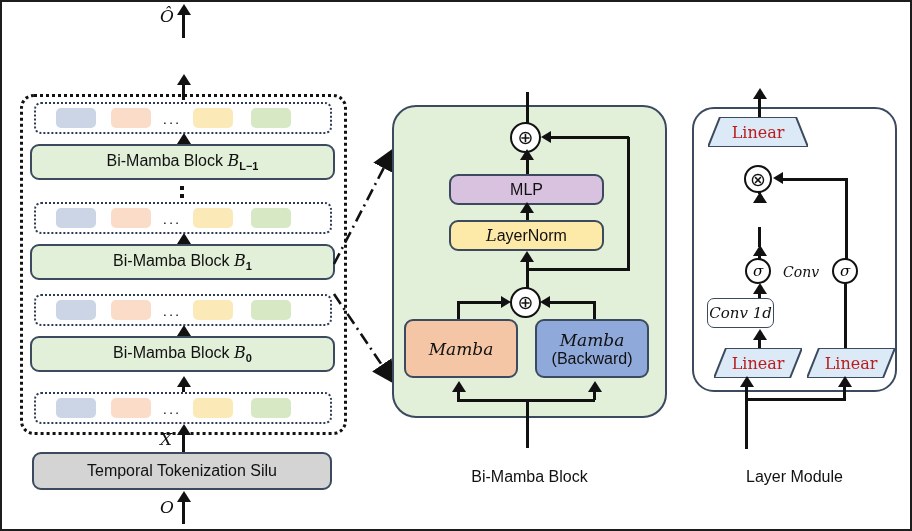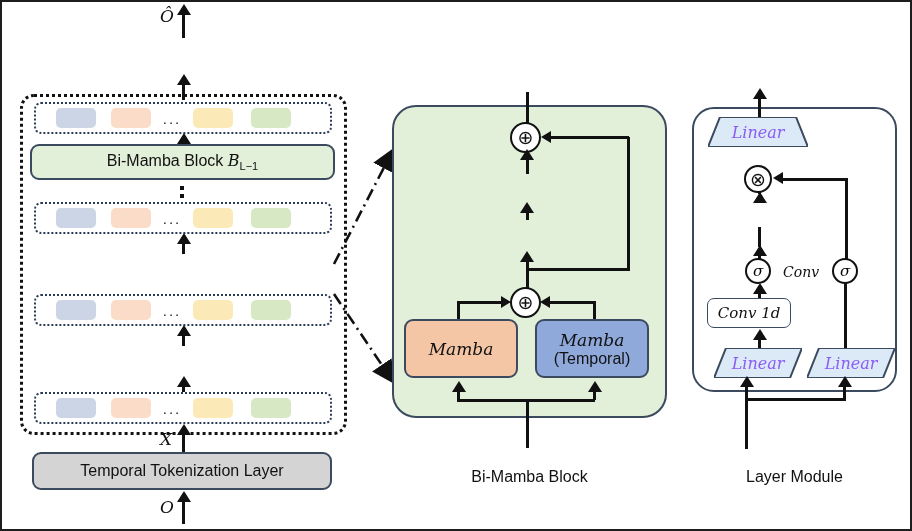--- a/index.html
+++ b/index.html
@@ -41,36 +41,36 @@
   .arrow-left{width:0;height:0;border-top:6.5px solid transparent;
               border-bottom:6.5px solid transparent;border-right:10px solid #111;}
   .arrow-right{width:0;height:0;border-top:6.5px solid transparent;
                border-bottom:6.5px solid transparent;border-left:10px solid #111;}
 
   .vdots{display:flex;flex-direction:column;align-items:center;justify-content:space-between;}
   .vdots i{display:block;width:4px;height:4px;background:#111;}
 
   
   .mlabel{font-family:"DejaVu Serif",serif;font-style:italic;font-size:17px;color:#111;}
-  .sub{font-size:11px;vertical-align:sub;font-style:normal;}
+  .sub{font-size:11px;vertical-align:sub;font-style:normal;font-weight:bold;}
   .serif-it{font-family:"DejaVu Serif",serif;font-style:italic;}
 
   
   .opcirc{border:2.6px solid #111;border-radius:50%;background:#fff;
           display:flex;align-items:center;justify-content:center;
           font-size:19px;color:#111;line-height:1;}
   .sigcirc{border:2px solid #111;border-radius:50%;background:#fff;
            display:flex;align-items:center;justify-content:center;
            font-family:"DejaVu Serif",serif;font-style:italic;font-size:15px;}
 
   
   .trap{position:absolute;display:flex;align-items:center;justify-content:center;}
   .trap svg{position:absolute;left:0;top:0;}
   .trap span{position:relative;z-index:2;font-family:"DejaVu Serif",serif;
-             font-style:italic;font-size:16px;color:#8b5cf6;}
+             font-size:16px;color:#b91c1c;}
 
   .caption{font-size:16px;color:#111;text-align:center;}
   .dashdot{position:absolute;left:0;top:0;}
 </style>
 </head>
 <body>
 
 <div id="canvas">
 
   <div class="abs mlabel" style="left:158px;top:4px;">Ô</div>
@@ -111,50 +111,62 @@
     <div class="chip" style="width:40px;background:#ccd5e6;margin-left:12px;"></div>
     <div class="chip" style="width:40px;background:#fadcc8;margin-left:15px;"></div>
     <div class="chip-dots" style="width:42px;">...</div>
     <div class="chip" style="width:40px;background:#fce9b8;"></div>
     <div class="chip" style="width:40px;background:#d6e8c4;margin-left:18px;"></div>
   </div>
 
   <div class="abs vline" style="left:180px;top:238px;height:14px;"></div>
   <div class="abs arrow-up" style="left:174.5px;top:231px;"></div>
 
+  <div class="abs rbox b-green" style="left:28px;top:242px;width:305px;height:36px;">
+    <span>
+      <span>Bi-Mamba Block</span>
+      <i class="serif-it">B</i><span class="sub">1</span>
+    </span>
+  </div>
 
   <div class="abs strip" style="left:32px;top:292px;width:298px;height:32px;padding:0 8px;">
     <div class="chip" style="width:40px;background:#ccd5e6;margin-left:12px;"></div>
     <div class="chip" style="width:40px;background:#fadcc8;margin-left:15px;"></div>
     <div class="chip-dots" style="width:42px;">...</div>
     <div class="chip" style="width:40px;background:#fce9b8;"></div>
     <div class="chip" style="width:40px;background:#d6e8c4;margin-left:18px;"></div>
   </div>
 
   <div class="abs vline" style="left:180px;top:330px;height:14px;"></div>
   <div class="abs arrow-up" style="left:174.5px;top:323px;"></div>
 
+  <div class="abs rbox b-green" style="left:28px;top:334px;width:305px;height:36px;">
+    <span>
+      <span>Bi-Mamba Block</span>
+      <i class="serif-it">B</i><span class="sub">0</span>
+    </span>
+  </div>
 
   <div class="abs vline" style="left:180px;top:382px;height:14px;"></div>
   <div class="abs arrow-up" style="left:174.5px;top:374px;"></div>
 
   <div class="abs strip" style="left:32px;top:390px;width:298px;height:32px;padding:0 8px;">
     <div class="chip" style="width:40px;background:#ccd5e6;margin-left:12px;"></div>
     <div class="chip" style="width:40px;background:#fadcc8;margin-left:15px;"></div>
     <div class="chip-dots" style="width:42px;">...</div>
     <div class="chip" style="width:40px;background:#fce9b8;"></div>
     <div class="chip" style="width:40px;background:#d6e8c4;margin-left:18px;"></div>
   </div>
 
   <div class="abs vline" style="left:180px;top:430px;height:22px;"></div>
   <div class="abs arrow-up" style="left:174.5px;top:422px;"></div>
   <div class="abs mlabel" style="left:158px;top:427px;">X</div>
 
   <div class="abs rbox b-grey" style="left:30px;top:450px;width:300px;height:38px;">
-    <span>Temporal Tokenization Layer</span>
+    <span>Temporal Tokenization Silu</span>
   </div>
 
   <div class="abs vline" style="left:180px;top:496px;height:26px;"></div>
   <div class="abs arrow-up" style="left:174.5px;top:489px;"></div>
   <div class="abs mlabel" style="left:158px;top:495px;">O</div>
 
   <svg class="dashdot" width="912" height="531" style="pointer-events:none;">
     <defs>
       <marker id="ahead" markerWidth="9" markerHeight="9" refX="7" refY="4.5" orient="auto" markerUnits="strokeWidth">
         <path d="M0,0 L9,4.5 L0,9 z" fill="#111"></path>
@@ -174,24 +186,32 @@
   </div>
 
   <div class="abs vline" style="left:524px;top:152px;height:20px;"></div>
   <div class="abs arrow-up" style="left:518px;top:147px;"></div>
 
   <div class="abs hline" style="left:524px;top:266px;width:104px;"></div>
   <div class="abs vline" style="left:625px;top:135px;height:134px;"></div>
   <div class="abs hline" style="left:548px;top:134px;width:79px;"></div>
   <div class="abs arrow-left" style="left:539px;top:129px;"></div>
 
+  <div class="abs rbox b-mlp" style="left:447px;top:172px;width:155px;height:31px;">
+    <span>MLP</span>
+  </div>
 
   <div class="abs vline" style="left:524px;top:206px;height:12px;"></div>
   <div class="abs arrow-up" style="left:518px;top:200px;"></div>
 
+  <div class="abs rbox b-ln" style="left:447px;top:218px;width:155px;height:31px;">
+    <span>
+      <i class="serif-it">L</i><span>ayerNorm</span>
+    </span>
+  </div>
 
   <div class="abs vline" style="left:524px;top:255px;height:34px;"></div>
   <div class="abs arrow-up" style="left:518px;top:249px;"></div>
 
   <div class="abs opcirc" style="left:508px;top:285px;width:31px;height:31px;">
     <span>⊕</span>
   </div>
 
   <div class="abs vline" style="left:455px;top:300px;height:32px;"></div>
   <div class="abs hline" style="left:455px;top:299px;width:47px;"></div>
@@ -200,21 +220,21 @@
   <div class="abs vline" style="left:591px;top:300px;height:32px;"></div>
   <div class="abs hline" style="left:546px;top:299px;width:48px;"></div>
   <div class="abs arrow-left" style="left:538px;top:294px;"></div>
 
   <div class="abs rbox b-mamba" style="left:402px;top:317px;width:114px;height:59px;">
     <span class="serif-it" style="font-size:17px;">Mamba</span>
   </div>
 
   <div class="abs rbox b-back" style="left:533px;top:317px;width:114px;height:59px;flex-direction:column;">
     <span class="serif-it" style="font-size:17px;">Mamba</span>
-    <span style="font-size:16px;">(Temporal)</span>
+    <span style="font-size:16px;">(Backward)</span>
   </div>
 
   <div class="abs vline" style="left:524px;top:398px;height:48px;"></div>
   <div class="abs hline" style="left:455px;top:397px;width:138px;"></div>
   <div class="abs vline" style="left:455px;top:388px;height:10px;"></div>
   <div class="abs arrow-up" style="left:449.5px;top:379px;"></div>
   <div class="abs vline" style="left:591px;top:388px;height:10px;"></div>
   <div class="abs arrow-up" style="left:585.5px;top:379px;"></div>
 
   <div class="abs caption" style="left:390px;top:466px;width:275px;">Bi-Mamba Block</div>
@@ -255,21 +275,21 @@
 
   <div class="abs serif-it" style="left:781px;top:262px;font-size:14px;color:#111;">Conv</div>
 
   <div class="abs sigcirc" style="left:830px;top:256px;width:26px;height:26px;">
     <span>σ</span>
   </div>
 
   <div class="abs vline" style="left:756px;top:288px;height:10px;"></div>
   <div class="abs arrow-up" style="left:750.5px;top:281px;"></div>
 
-  <div class="abs rbox b-plain small" style="left:705px;top:296px;width:84px;height:30px;">
+  <div class="abs rbox b-plain small" style="left:705px;top:296px;width:67px;height:30px;">
     <span class="serif-it">Conv 1d</span>
   </div>
 
   <div class="abs vline" style="left:756px;top:334px;height:12px;"></div>
   <div class="abs arrow-up" style="left:750.5px;top:327px;"></div>
 
   <div class="trap" style="left:712px;top:346px;width:88px;height:30px;">
     <svg width="88" height="30" viewBox="0 0 88 30">
       <polygon points="12,0 88,0 76,30 0,30" fill="#dceaf7" stroke="#3b4a5e" stroke-width="2"></polygon>
     </svg>

